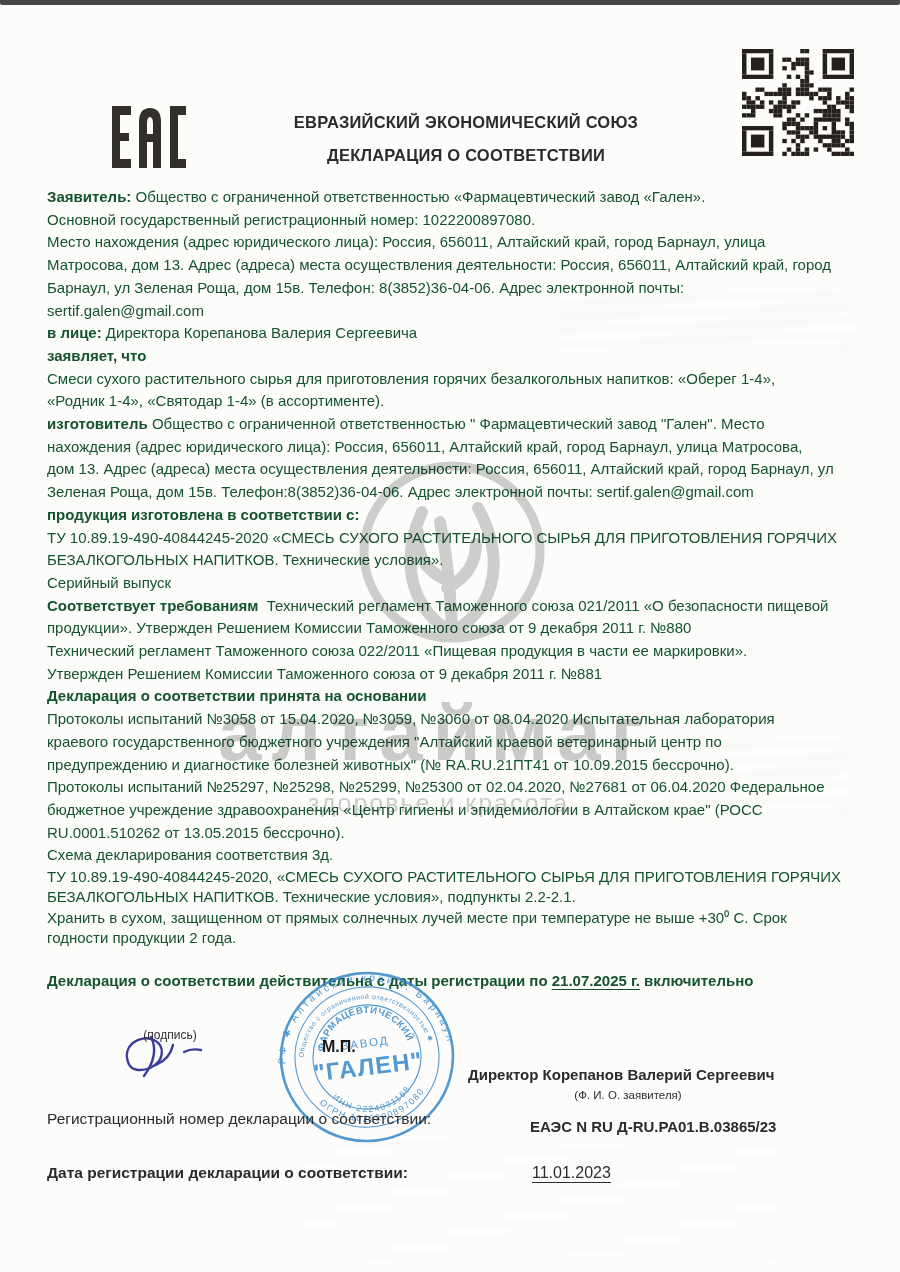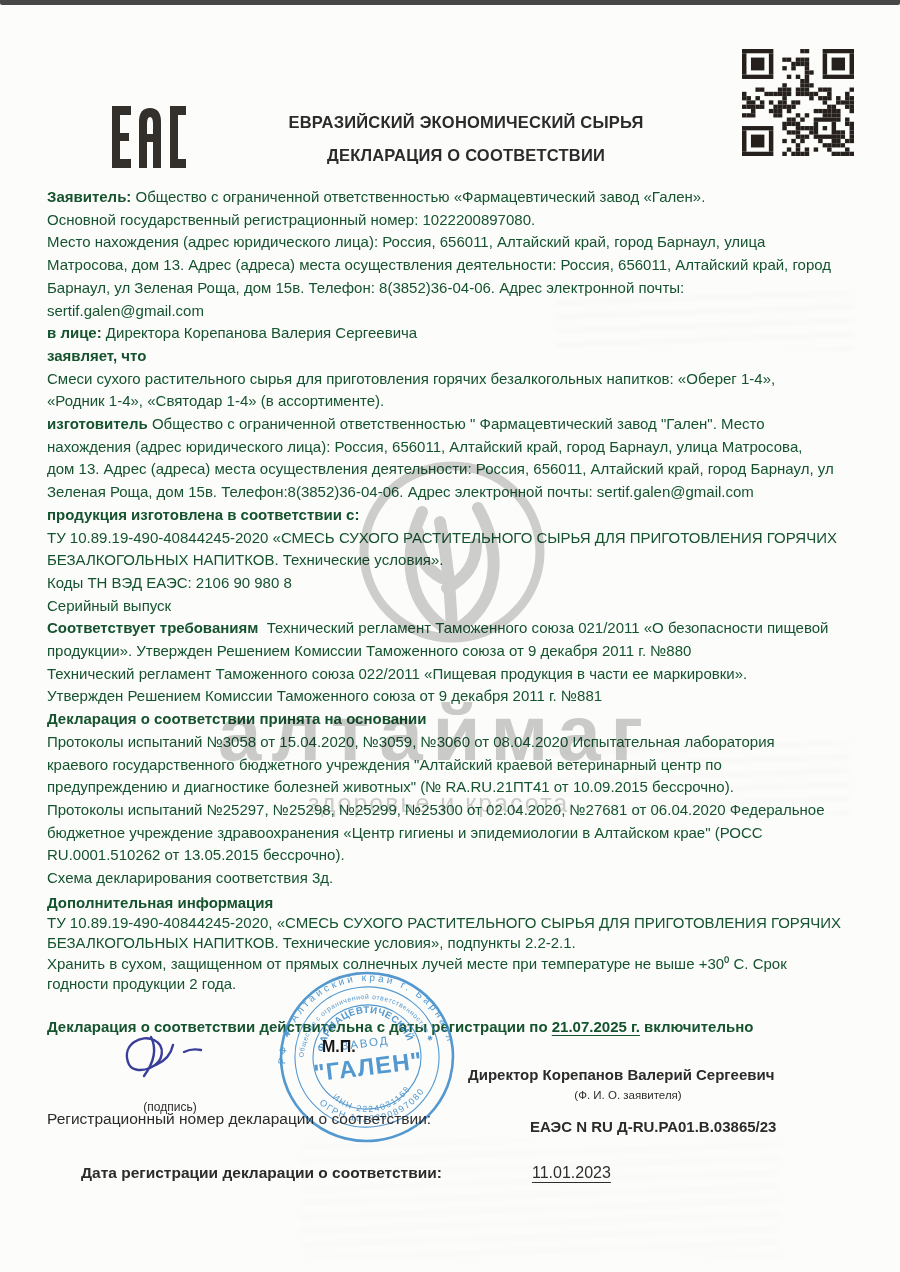--- a/index.html
+++ b/index.html
@@ -40,21 +40,21 @@
 
   .ghost{position:absolute;filter:blur(2px);opacity:.5;
          background:repeating-linear-gradient(-2deg,rgba(150,140,133,.10) 0 3px,transparent 3px 14px);}
   .g1{left:555px;top:292px;width:300px;height:58px;}
   .g2{left:540px;top:742px;width:310px;height:72px;}
   .g3{left:300px;top:1140px;width:480px;height:118px;opacity:.4;}
 
   
   .sig{position:absolute;left:118px;top:1030px;}
   .sig path{fill:none;stroke:#3a3e99;stroke-width:2.4;stroke-linecap:round;}
-  .sig-cap{position:absolute;left:126px;top:1100px;width:88px;text-align:center;
+  .sig-cap{position:absolute;left:126px;top:1028px;width:88px;text-align:center;
            font-size:12px;color:#2f2e2c;}
 
   
   .stamp{position:absolute;left:272px;top:965px;opacity:.82;}
   .stampg{transform:rotate(-7deg);transform-origin:95px 92px;}
   .c1{fill:none;stroke:#2f83c5;stroke-width:2.6;}
   .c2{fill:none;stroke:#2f83c5;stroke-width:1.1;}
   .st{fill:#2f83c5;text-anchor:middle;font-family:"Liberation Sans",sans-serif;}
   .t-outer{font-size:10px;letter-spacing:3px;}
   .t-ogrn{font-size:9px;letter-spacing:1.6px;}
@@ -65,21 +65,21 @@
   .t-galen{font-size:24px;font-weight:700;letter-spacing:1px;}
   .mp{position:absolute;left:322px;top:1038px;font-size:16px;font-weight:700;color:#161616;}
 
   
   .dir{position:absolute;left:468px;top:1066px;width:320px;text-align:left;
        font-weight:700;font-size:15px;color:#2b2b2b;}
   .dir-cap{position:absolute;left:468px;top:1089px;width:320px;text-align:center;
            font-size:11.5px;color:#2f2e2c;}
   .reg-label{position:absolute;left:47px;top:1110px;font-weight:400;font-size:15.5px;color:#2b2b2b;}
   .reg-value{position:absolute;left:530px;top:1118px;font-weight:700;font-size:15px;color:#2b2b2b;}
-  .date-label{position:absolute;left:47px;top:1164px;font-weight:700;font-size:15.5px;color:#2b2b2b;margin-left:34px;}
+  .date-label{position:absolute;left:47px;top:1164px;font-weight:700;font-size:15.5px;color:#2b2b2b;}
   .date-value{position:absolute;left:532px;top:1164px;font-size:16px;color:#2f2e2c;
               text-decoration:underline;text-underline-offset:4px;}
 </style>
 </head>
 <body>
 
 <div class="page">
 
   <div class="top-strip"></div>
 
@@ -88,21 +88,21 @@
       <rect x="0" y="0" width="19" height="9"></rect>
     <rect x="0" y="27" width="17" height="8"></rect>
       <rect x="0" y="53" width="19" height="9"></rect>
     <path d="M27,62 V16 Q27,2 38,2 Q49,2 49,16 V62 H41 V18 Q41,11 38,11 Q35,11 35,18 V62 Z"></path>
     <rect x="34" y="28" width="10" height="8"></rect>
     <rect x="58" y="0" width="8" height="62"></rect>
       <rect x="58" y="0" width="16" height="9"></rect>
     <rect x="58" y="53" width="16" height="9"></rect>
   </svg>
 
-  <div class="title t1">ЕВРАЗИЙСКИЙ ЭКОНОМИЧЕСКИЙ СЫРЬЯ</div>
+  <div class="title t1">ЕВРАЗИЙСКИЙ ЭКОНОМИЧЕСКИЙ СОЮЗ</div>
   <div class="title t2">ДЕКЛАРАЦИЯ О СООТВЕТСТВИИ</div>
 
   <svg class="qr" viewBox="0 0 25 25" preserveAspectRatio="none">
       <rect x="0" y="0" width="7" height="1"></rect>
       <rect x="0" y="6" width="7" height="1"></rect>
       <rect x="0" y="1" width="1" height="5"></rect>
       <rect x="6" y="1" width="1" height="5"></rect>
       <rect x="2" y="2" width="3" height="3"></rect>
       <rect x="18" y="0" width="7" height="1"></rect>
       <rect x="18" y="6" width="7" height="1"></rect>
@@ -304,35 +304,33 @@
       <p class="para"><span class="b">заявляет, что</span></p>
       <p class="para"><span>Смеси сухого растительного сырья для приготовления горячих безалкогольных напитков: «Оберег 1-4»,
 «Родник 1-4», «Святодар 1-4» (в ассортименте).</span></p>
       <p class="para"><span class="b">изготовитель</span><span> Общество с ограниченной ответственностью " Фармацевтический завод "Гален". Место
 нахождения (адрес юридического лица): Россия, 656011, Алтайский край, город Барнаул, улица Матросова,
 дом 13. Адрес (адреса) места осуществления деятельности: Россия, 656011, Алтайский край, город Барнаул, ул
 Зеленая Роща, дом 15в. Телефон:8(3852)36-04-06. Адрес электронной почты: sertif.galen@gmail.com</span></p>
       <p class="para"><span class="b">продукция изготовлена в соответствии с:</span></p>
       <p class="para"><span>ТУ 10.89.19-490-40844245-2020 «СМЕСЬ СУХОГО РАСТИТЕЛЬНОГО СЫРЬЯ ДЛЯ ПРИГОТОВЛЕНИЯ ГОРЯЧИХ
 БЕЗАЛКОГОЛЬНЫХ НАПИТКОВ. Технические условия».</span></p>
-      <p class="para"><span>Коды ТН ВЭД ЕАЭС: 2106 90 980 8</span></p>
       <p class="para"><span>Серийный выпуск</span></p>
       <p class="para"><span class="b">Соответствует требованиям</span><span>&nbsp; Технический регламент Таможенного союза 021/2011 «О безопасности пищевой
 продукции». Утвержден Решением Комиссии Таможенного союза от 9 декабря 2011 г. №880
 Технический регламент Таможенного союза 022/2011 «Пищевая продукция в части ее маркировки».
 Утвержден Решением Комиссии Таможенного союза от 9 декабря 2011 г. №881</span></p>
       <p class="para"><span class="b">Декларация о соответствии принята на основании</span></p>
       <p class="para"><span>Протоколы испытаний №3058 от 15.04.2020, №3059, №3060 от 08.04.2020 Испытательная лаборатория
 краевого государственного бюджетного учреждения "Алтайский краевой ветеринарный центр по
 предупреждению и диагностике болезней животных" (№ RA.RU.21ПТ41 от 10.09.2015 бессрочно).
 Протоколы испытаний №25297, №25298, №25299, №25300 от 02.04.2020, №27681 от 06.04.2020 Федеральное
 бюджетное учреждение здравоохранения «Центр гигиены и эпидемиологии в Алтайском крае" (РОСС
 RU.0001.510262 от 13.05.2015 бессрочно).
 Схема декларирования соответствия 3д.</span></p>
-      <p class="para" style="margin-top: 3px; line-height: 20.3px;"><span class="b">Дополнительная информация</span></p>
       <p class="para" style="line-height: 20.3px;"><span>ТУ 10.89.19-490-40844245-2020, «СМЕСЬ СУХОГО РАСТИТЕЛЬНОГО СЫРЬЯ ДЛЯ ПРИГОТОВЛЕНИЯ ГОРЯЧИХ
 БЕЗАЛКОГОЛЬНЫХ НАПИТКОВ. Технические условия», подпункты 2.2-2.1.
 Хранить в сухом, защищенном от прямых солнечных лучей месте при температуре не выше +30⁰ С. Срок
 годности продукции 2 года.</span></p>
       <p class="para" style="margin-top: 22px;"><span class="b">Декларация о соответствии действительна с даты регистрации по </span><span class="b u">21.07.2025 г.</span><span class="b"> включительно</span></p>
     </div>
 
   <div class="wm-layer">
     <svg class="wm-emblem" width="200" height="184" viewBox="0 0 200 184">
       <ellipse cx="100" cy="92" rx="88" ry="86" stroke-width="9"></ellipse>

